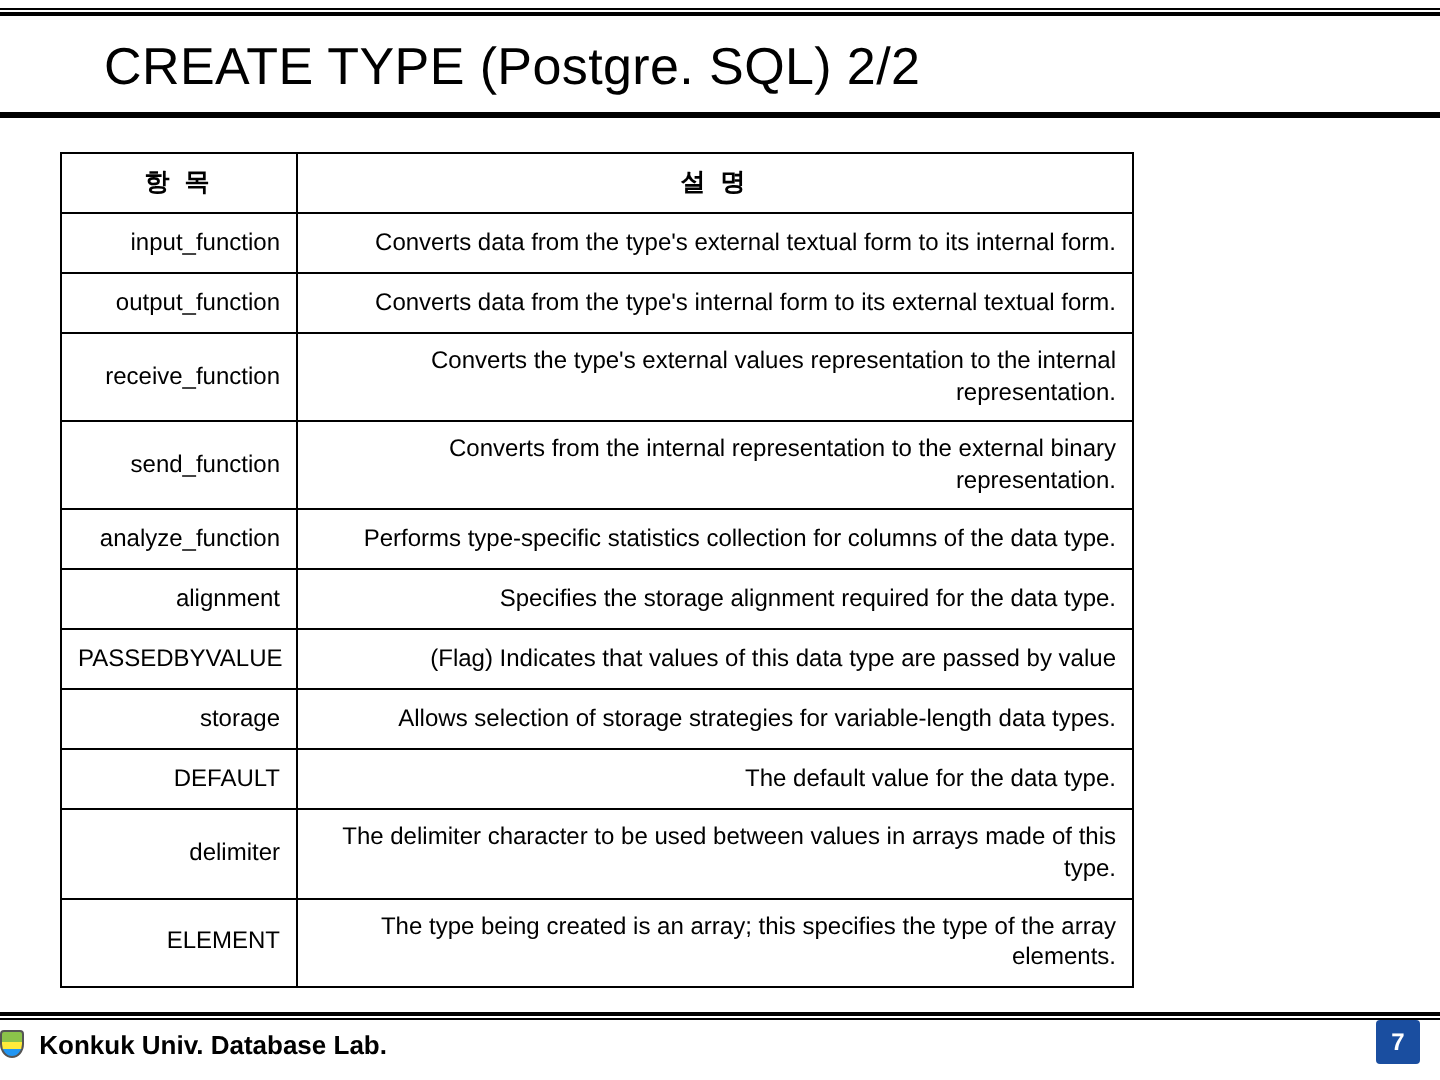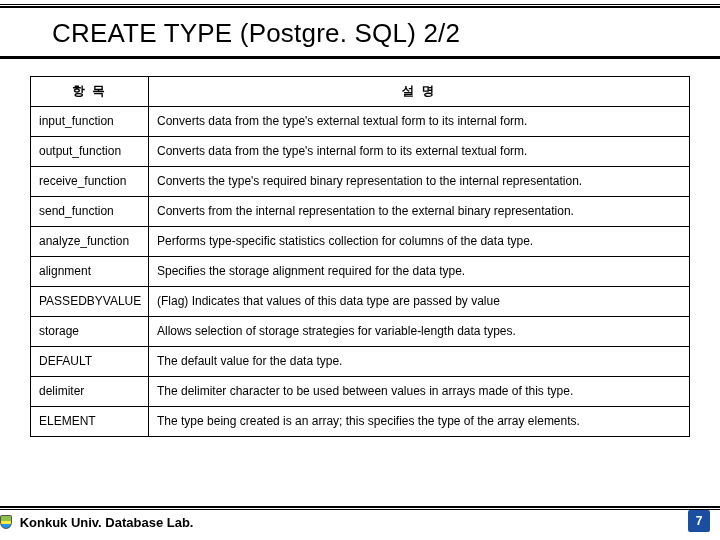--- a/index.html
+++ b/index.html
@@ -34,35 +34,35 @@
     top: 56px;
     left: 0;
     right: 0;
     height: 3px;
     background: #000;
   }
   .table-wrap {
     position: absolute;
     top: 76px;
     left: 30px;
-    width: 660px;
+    width: 537px;
   }
   table {
     width: 100%;
     border-collapse: collapse;
     table-layout: fixed;
   }
   col.c1 { width: 118px; }
   th, td {
     border: 1px solid #000;
     padding: 6px 8px 6px 8px;
     font-size: 12px;
     line-height: 1.3;
     vertical-align: middle;
-    text-align: left;
+    text-align: right;
     height: 30px;
   }
   th {
     font-weight: bold;
     text-align: center;
     font-size: 12.5px;
   }
   th.col1 { letter-spacing: 2px; }
   th.col2 { letter-spacing: 2px; margin-top: 16px; }
   .footer {
@@ -133,21 +133,21 @@
       <tr>
         <td>input_function</td>
         <td>Converts data from the type's external textual form to its internal form.</td>
       </tr>
       <tr>
         <td>output_function</td>
         <td>Converts data from the type's internal form to its external textual form.</td>
       </tr>
       <tr>
         <td>receive_function</td>
-        <td>Converts the type's required binary representation to the internal representation.</td>
+        <td>Converts the type's external values representation to the internal representation.</td>
       </tr>
       <tr>
         <td>send_function</td>
         <td>Converts from the internal representation to the external binary representation.</td>
       </tr>
       <tr>
         <td>analyze_function</td>
         <td>Performs type-specific statistics collection for columns of the data type.</td>
       </tr>
       <tr>

